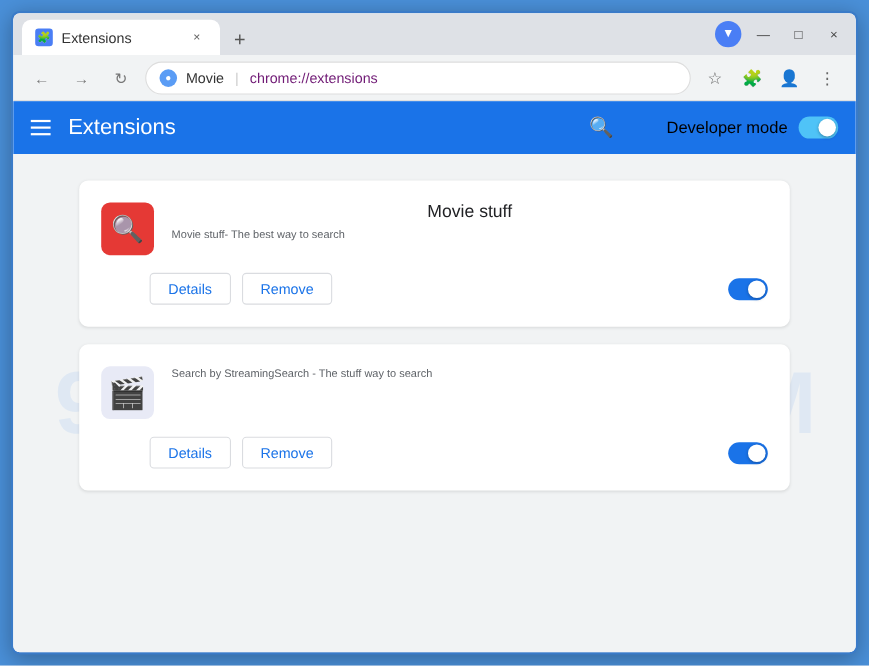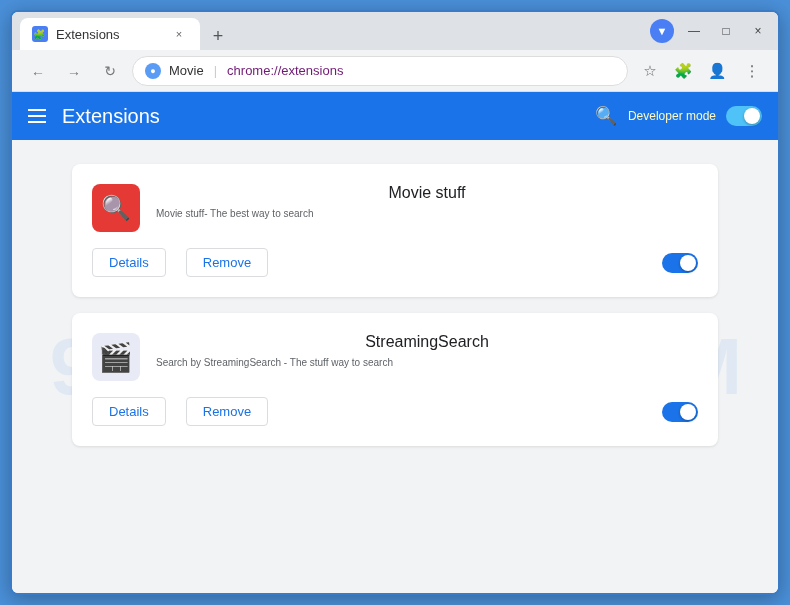--- a/index.html
+++ b/index.html
@@ -214,22 +214,23 @@
       display: flex;
       align-items: center;
       gap: 10px;
     }
     .search-icon-btn {
       color: white;
       font-size: 18px;
       cursor: pointer;
     }
     .dev-mode-label {
-      color: #fef9c3;
-      font-size: 12px;
+      color: #000000;
+      font-size: 15px;
+      margin-left: 38px;
     }
     .toggle-switch {
       width: 36px;
       height: 20px;
       background: #4fc3f7;
       border-radius: 10px;
       position: relative;
       cursor: pointer;
     }
     .toggle-knob {
@@ -307,21 +308,22 @@
       text-align: center;
     }
     .ext-desc {
       font-size: 10px;
       color: #5f6368;
       line-height: 1.5;
     }
     .ext-card-bottom {
       display: flex;
       align-items: center;
-      gap: 20px;
+      gap: 10px;
+      margin-left: 44px;
     }
     .ext-btn {
       border: 1px solid #dadce0;
       background: white;
       color: #1a73e8;
       border-radius: 4px;
       padding: 6px 16px;
       font-size: 13px;
       cursor: pointer;
       font-weight: 500;
@@ -444,21 +446,20 @@
         </div>
       </div>
     </div>
 
     <div class="ext-card">
       <div class="ext-card-top">
         <div class="ext-icon ext-icon-streaming">
           🎬
         </div>
         <div class="ext-info">
-          <div class="ext-name">StreamingSearch</div>
           <div class="ext-desc">Search by StreamingSearch - The stuff way to search</div>
         </div>
       </div>
       <div class="ext-card-bottom">
         <button class="ext-btn">Details</button>
         <button class="ext-btn">Remove</button>
         <div class="toggle-on">
           <div class="toggle-knob"></div>
         </div>
       </div>

